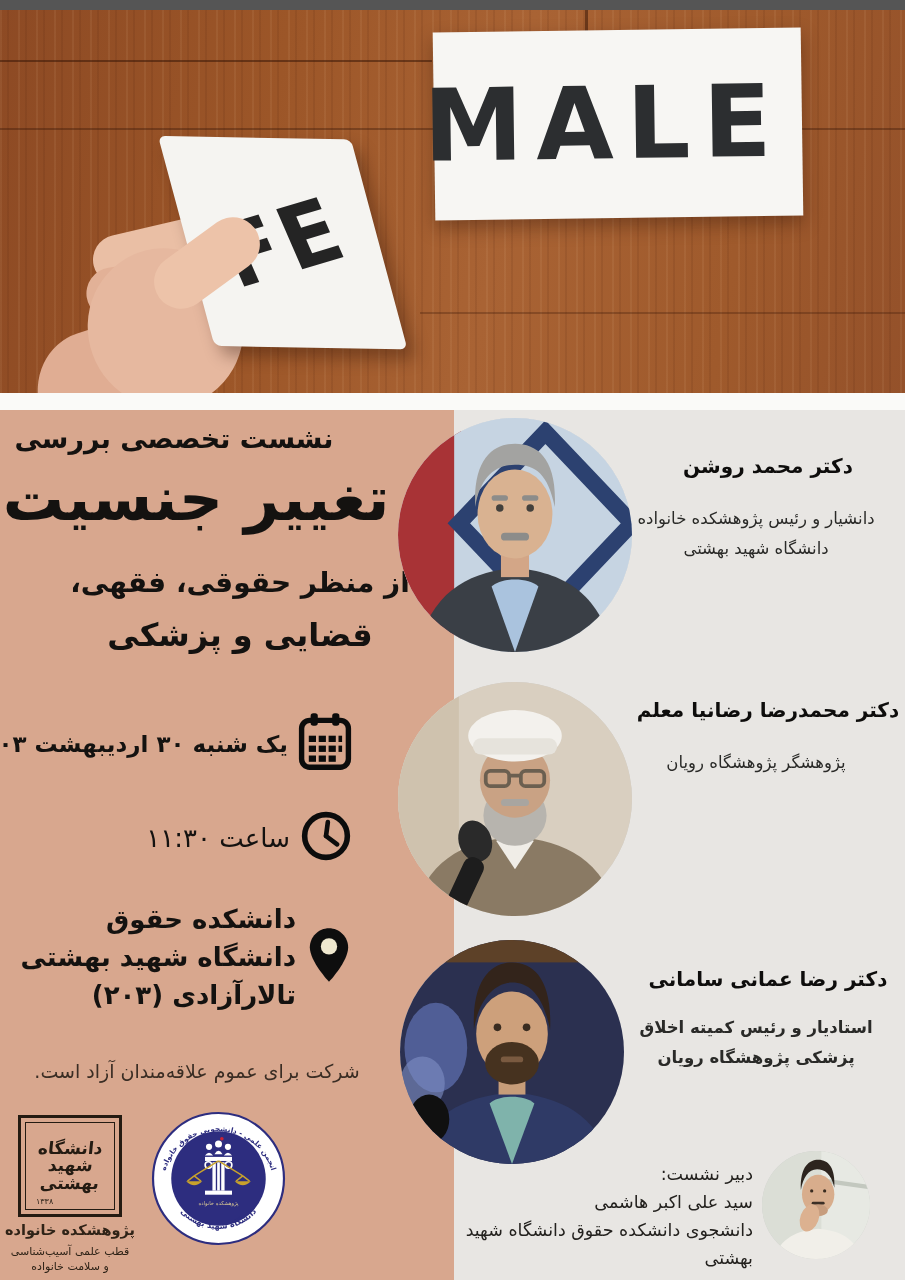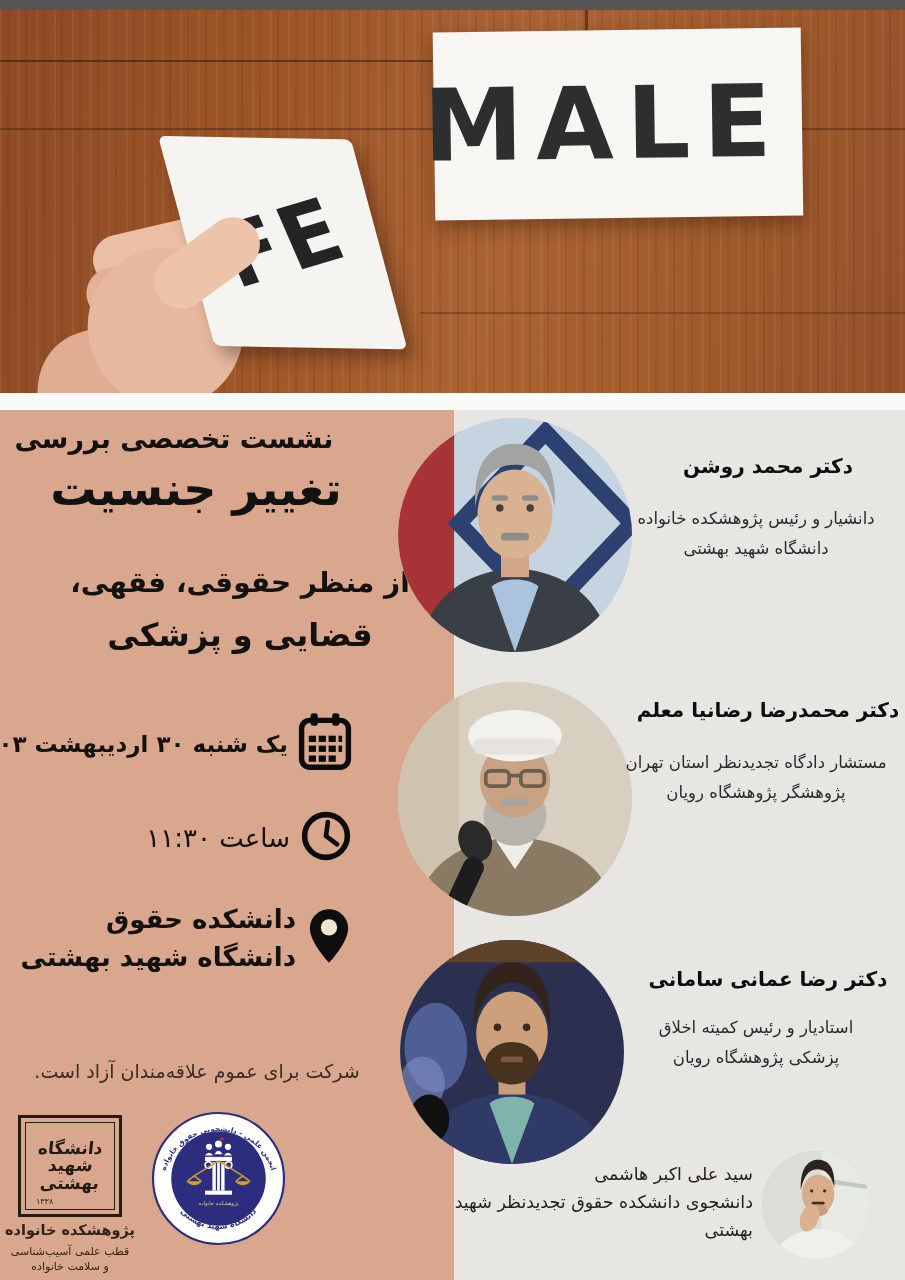--- a/index.html
+++ b/index.html
@@ -40,21 +40,21 @@
 
   .white-strip { position:absolute; left:0; top:383px; width:905px; height:17px; background:#fafaf8; }
 
   
   .left-panel  { position:absolute; left:0;   top:400px; width:454px; height:880px; background:#d8a78e; }
   .right-panel { position:absolute; left:454px; top:400px; width:451px; height:880px; background:#e8e6e3; }
 
   .fa { direction:rtl; color:#141210; }
 
   .kicker { position:absolute; left:0; top:413px; width:348px; text-align:center; font-size:27px; font-weight:bold; }
-  .title  { position:absolute; left:0; top:448px; width:392px; text-align:center; font-size:46px; font-weight:bold; line-height:1.35; }
+  .title  { position:absolute; left:0; top:448px; width:392px; text-align:center; font-size:61px; font-weight:bold; line-height:1.35; }
   .sub1   { position:absolute; left:26px; top:556px; width:428px; text-align:center; font-size:28px; font-weight:bold; }
   .sub2   { position:absolute; left:26px; top:606px; width:428px; text-align:center; font-size:32px; font-weight:bold; }
 
   .info-row { position:absolute; display:flex; direction:rtl; align-items:center; }
   .info-row .icon { flex:0 0 auto; margin-left:10px; }
   .row-date { left:0; top:702px; width:352px; }
   .row-date .txt { font-size:23px; font-weight:bold; white-space:nowrap; }
   .row-time { left:0; top:800px; width:352px; }
   .row-time .txt { font-size:26px; font-weight:normal; }
   .row-loc  { left:0; top:890px; width:352px; align-items:center; }
@@ -80,21 +80,21 @@
   .photo-1 { left:398px; top:408px;  width:234px; height:234px; }
   .photo-2 { left:398px; top:672px;  width:234px; height:234px; }
   .photo-3 { left:400px; top:930px;  width:224px; height:224px; }
   .photo-mod { left:762px; top:1141px; width:108px; height:108px; }
   .speaker-photo svg { display:block; width:100%; height:100%; }
 
   .sp-name { position:absolute; left:630px; width:276px; text-align:center; font-size:20px; font-weight:bold; direction:rtl; color:#0e0d0c; }
   .sp-roles { position:absolute; left:606px; width:300px; text-align:center; font-size:16.5px; line-height:30px; direction:rtl; color:#2a2a28; }
   .n1 { top:444px; } .r1 { top:494px; }
   .n2 { top:688px; } .r2 { top:738px; }
-  .n3 { top:957px; } .r3 { top:1003px; }
+  .n3 { top:957px; } .r3 { top:1003px;font-weight:bold; }
 
   .mod-block { position:absolute; left:453px; top:1150px; width:300px; direction:rtl; text-align:right;
     font-size:17.5px; line-height:28px; color:#23211e; }
   .mod-block .mod-name { }
 </style>
 </head>
 <body>
 
 <div class="poster">
 
@@ -167,20 +167,21 @@
   <div class="info-row row-loc">
     <span class="icon">
       <svg width="46" height="58" viewBox="0 0 48 60">
         <path d="M24,2 C13,2 4,11 4,22 c0,15 20,36 20,36 s20,-21 20,-36 C44,11 35,2 24,2 Z" fill="#0e0e0e"></path>
         <circle cx="24" cy="21" r="8.5" fill="#efe8cf"></circle>
       </svg>
     </span>
     <span class="fa txt">
       <span style="display:block">دانشکده حقوق</span>
       <span style="display:block">دانشگاه شهید بهشتی</span>
+      <span style="display:block">تالارآزادی (۲۰۳)</span>
     </span>
   </div>
 
   <div class="fa open-note">شرکت برای عموم علاقه‌مندان آزاد است.</div>
 
   <div class="uni-logo">
     <div class="inner">
       <div class="cal">دانشگاه</div>
       <div class="cal">شهید</div>
       <div class="cal">بهشتی</div>
@@ -313,28 +314,28 @@
   </div>
 
   <div class="sp-name n1">دکتر محمد روشن</div>
   <div class="sp-roles r1">
     <div>دانشیار و رئیس پژوهشکده خانواده</div>
     <div>دانشگاه شهید بهشتی</div>
   </div>
 
   <div class="sp-name n2">دکتر محمدرضا رضانیا معلم</div>
   <div class="sp-roles r2">
-    <div>مستشار دادگاه تجدیدنظر استان تهران</div>
     <div>پژوهشگر پژوهشگاه رویان</div>
   </div>
 
   <div class="sp-name n3">دکتر رضا عمانی سامانی</div>
   <div class="sp-roles r3">
     <div>استادیار و رئیس کمیته اخلاق</div>
     <div>پزشکی پژوهشگاه رویان</div>
   </div>
 
   <div class="mod-block">
+    <div>دبیر نشست:</div>
     <div class="mod-name">سید علی اکبر هاشمی</div>
-    <div>دانشجوی دانشکده حقوق تجدیدنظر شهید بهشتی</div>
+    <div>دانشجوی دانشکده حقوق دانشگاه شهید بهشتی</div>
   </div>
 
 </div>
 
 </body></html>

